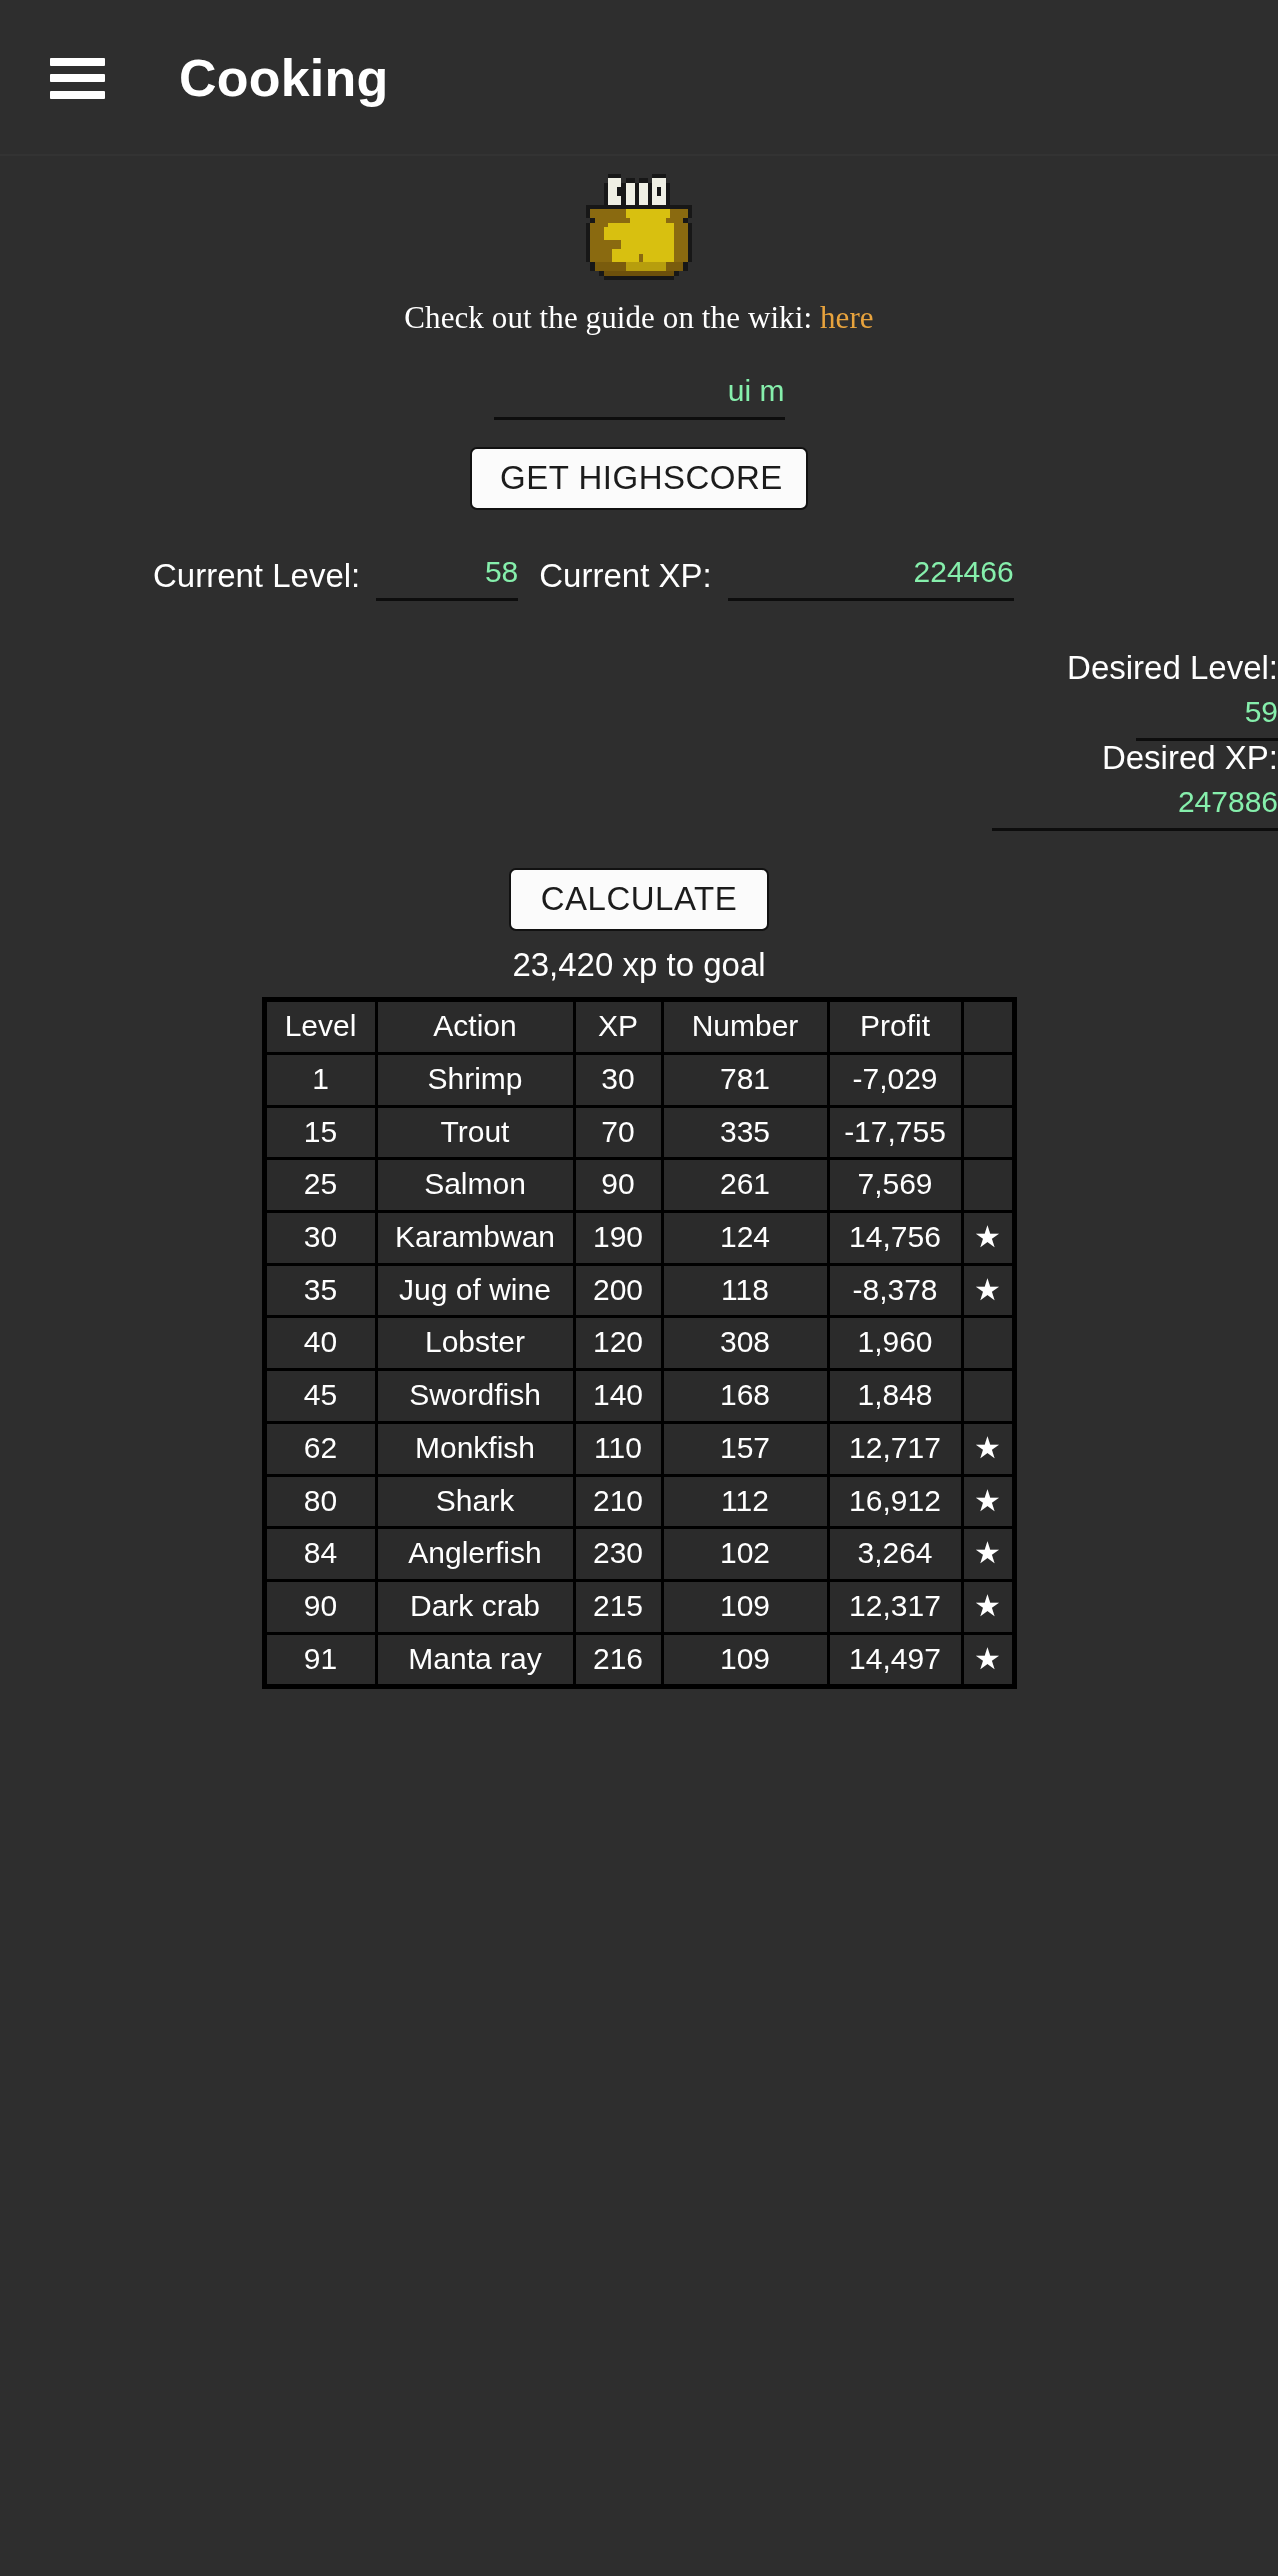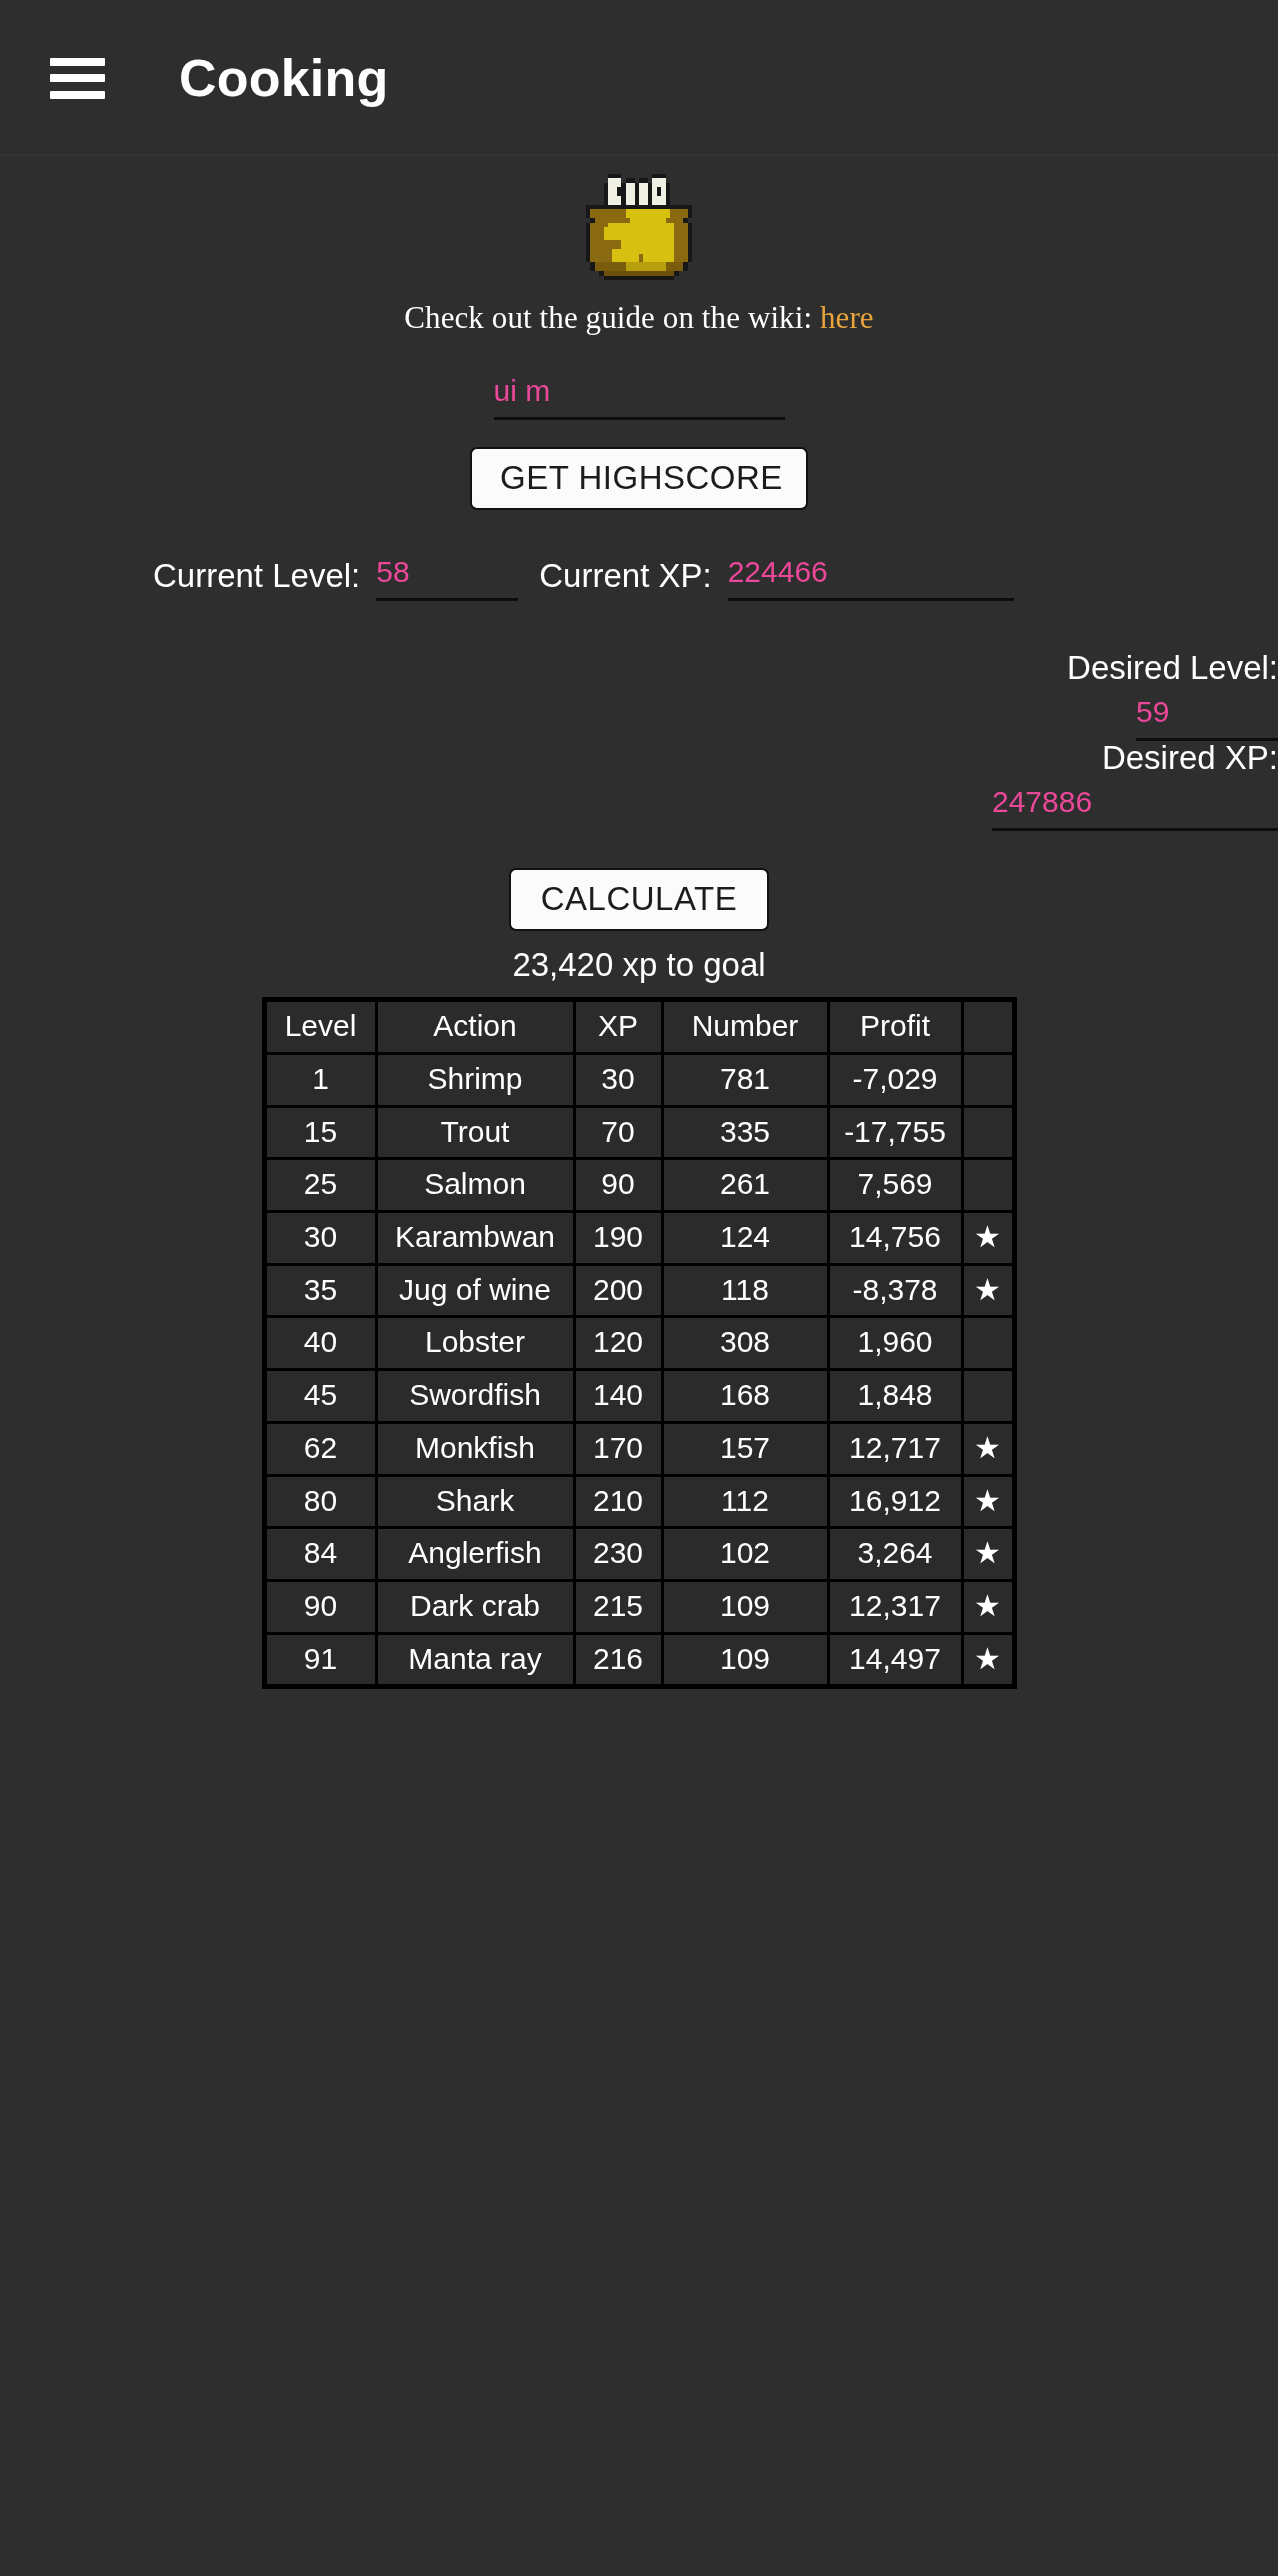--- a/index.html
+++ b/index.html
@@ -81,24 +81,24 @@
     color: #e8a33d;
     text-decoration: none;
     cursor: pointer;
   }
 
   
   .uinput {
     background: transparent;
     border: none;
     border-bottom: 3.6px solid #0d0d0d;
-    color: #ec4899;
+    color: #86efac;
     font-family: "Liberation Sans", sans-serif;
     font-size: 30px;
-    text-align: left;
+    text-align: right;
     outline: none;
     padding: 1.8px 0 9px 0;
     display: block;
   }
   .uinput::placeholder { color: #9a9a9a; }
 
   .username-input { width: 291px; margin-top: 37px; }
 
   
   .btn-white {
@@ -336,21 +336,21 @@
             <td class="c-level lvl-green">45</td>
             <td class="c-action">Swordfish</td>
             <td class="c-xp">140</td>
             <td class="c-number">168</td>
             <td class="c-profit">1,848</td>
             <td class="c-star star-cell"></td>
           </tr>
           <tr>
             <td class="c-level lvl-red">62</td>
             <td class="c-action">Monkfish</td>
-            <td class="c-xp">170</td>
+            <td class="c-xp">110</td>
             <td class="c-number">157</td>
             <td class="c-profit">12,717</td>
             <td class="c-star star-cell">★</td>
           </tr>
           <tr>
             <td class="c-level lvl-red">80</td>
             <td class="c-action">Shark</td>
             <td class="c-xp">210</td>
             <td class="c-number">112</td>
             <td class="c-profit">16,912</td>

